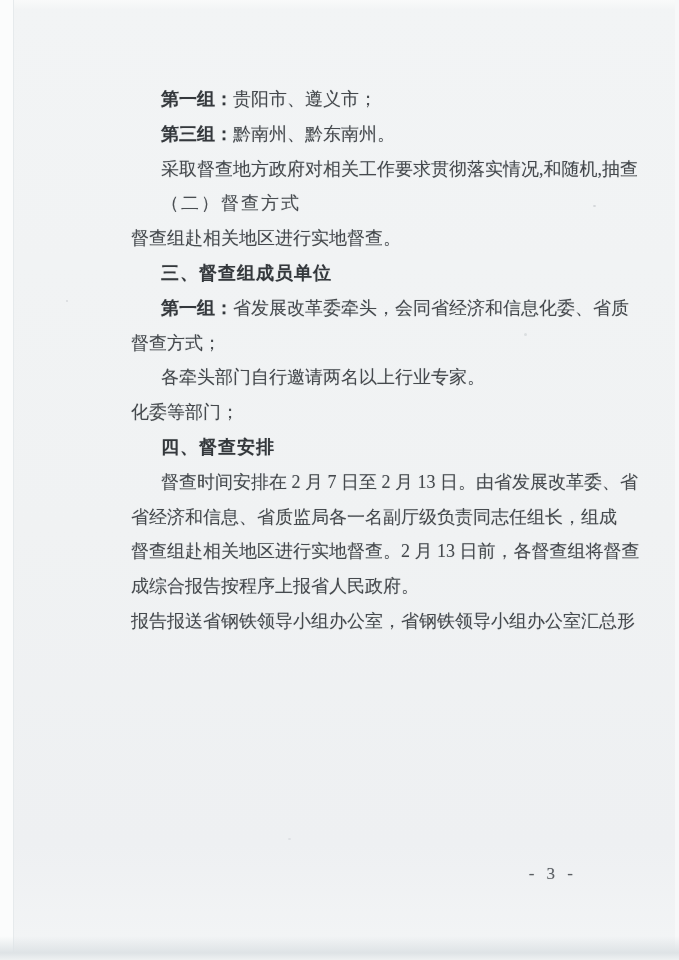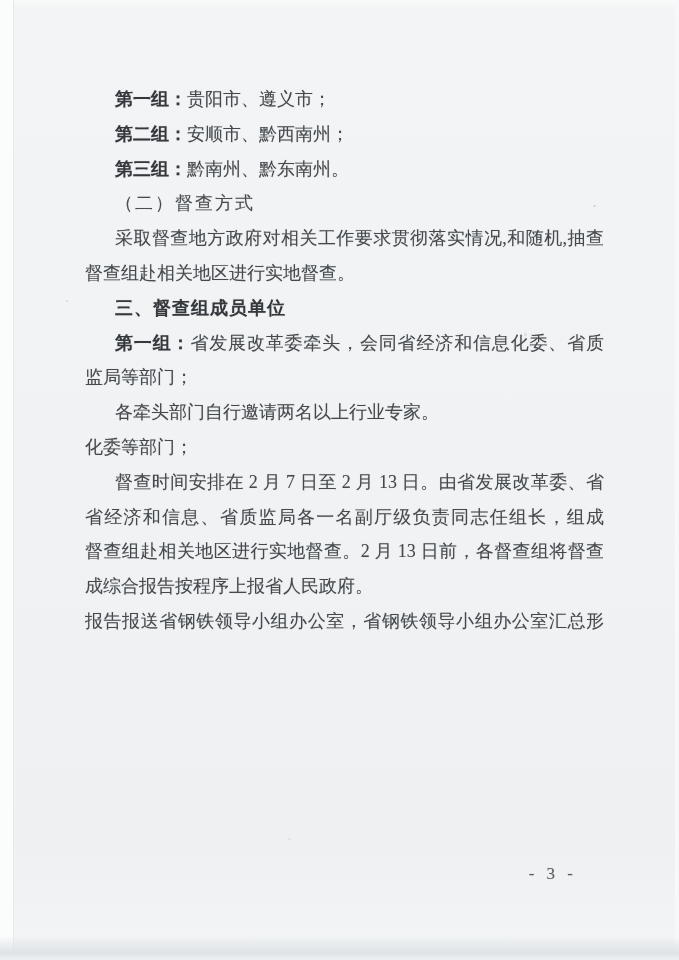--- a/index.html
+++ b/index.html
@@ -28,21 +28,21 @@
   .right-edge{
     position:absolute;right:0;top:0;bottom:0;width:4px;
     background:#f7f8f9;
   }
   
   .doc{
     position:absolute;left:85px;top:82px;width:519px;
     font-size:18px;color:#45494d;
     text-shadow:0 0 1px rgba(110,118,124,0.35);
   }
-  .line{line-height:34.8px;height:34.8px;white-space:nowrap;}
+  .line{line-height:34.8px;height:34.8px;white-space:nowrap;margin-left:46px;}
   .indent{padding-left:30px;}
   .stretch{text-align:justify;text-align-last:justify;}
   .b{
     font-weight:700;color:#34383c;
     font-family:"Liberation Sans","DejaVu Sans",sans-serif;
     text-shadow:0 0 1px rgba(80,86,92,0.3);
   }
   .hd{
     font-weight:700;color:#34383c;
     font-family:Liberation Serif, serif;
@@ -72,39 +72,39 @@
 <body>
 
 <div class="sheet">
   <div class="top-edge"></div>
   <div class="right-edge"></div>
 
   <div class="doc">
 
     <div class="line indent"><span class="b">第一组：</span><span>贵阳市、遵义市；</span></div>
 
-    <div class="line indent"><span class="b">第二组：</span><span>安顺市、黔西南州；</span></div>
 
     <div class="line indent"><span class="b red-mark">第三组：</span><span>黔南州、黔东南州。</span></div>
 
+    <div class="line indent stretch">采取督查地方政府对相关工作要求贯彻落实情况,和随机,抽查</div>
+
     <div class="line indent kai">（二）督查方式</div>
-
-    <div class="line indent stretch">采取督查地方政府对相关工作要求贯彻落实情况,和随机,抽查</div>
     <div class="line">督查组赴相关地区进行实地督查。</div>
 
     <div class="line indent hd">三、督查组成员单位</div>
 
     <div class="line indent stretch"><span class="b">第一组：</span><span>省发展改革委牵头，会同省经济和信息化委、省质</span></div>
-    <div class="line">监局等部门；</div>
+    <div class="line">督查方式；</div>
 
 
     <div class="line indent">各牵头部门自行邀请两名以上行业专家。</div>
 
     <div class="line">化委等部门；</div>
 
+    <div class="line indent hd">四、督查安排</div>
 
     <div class="line indent stretch">督查时间安排在 2 月 7 日至 2 月 13 日。由省发展改革委、省</div>
     <div class="line stretch">省经济和信息、省质监局各一名副厅级负责同志任组长，组成</div>
     <div class="line stretch">督查组赴相关地区进行实地督查。2 月 13 日前，各督查组将督查</div>
     <div class="line">成综合报告按程序上报省人民政府。</div>
     <div class="line stretch">报告报送省钢铁领导小组办公室，省钢铁领导小组办公室汇总形</div>
 
   </div>
 
   <div class="page-num">- 3 -</div>

